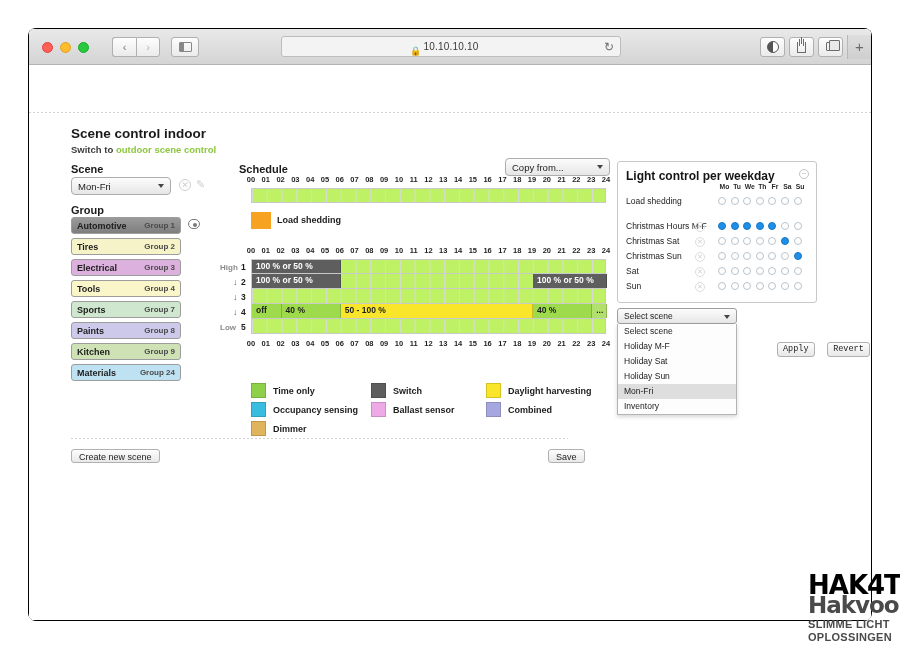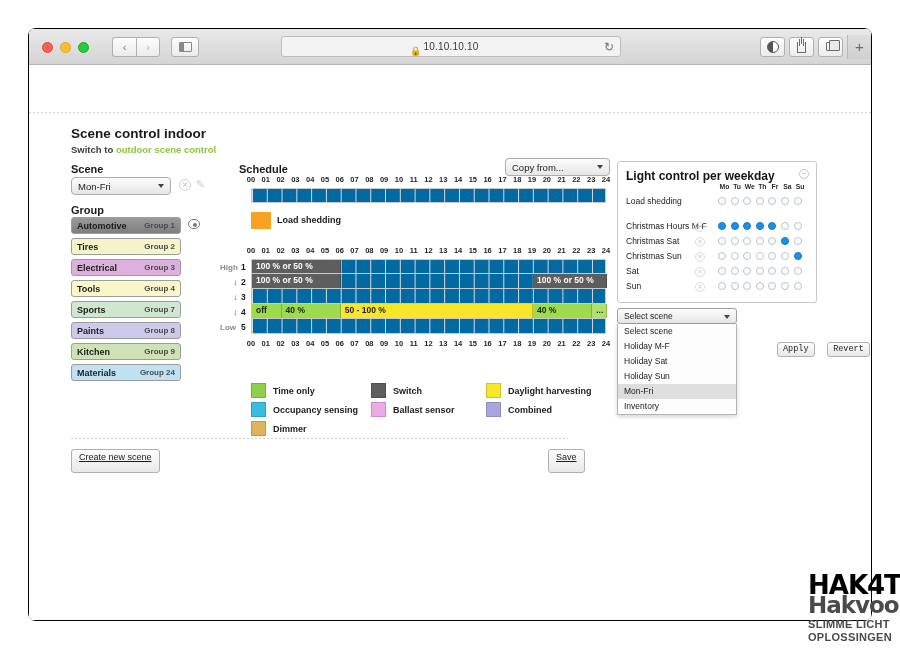--- a/index.html
+++ b/index.html
@@ -162,21 +162,21 @@
     width:0;height:0;border-left:3px solid transparent;border-right:3px solid transparent;border-top:4px solid #444; }
 
   .hour-row { position:absolute; left:220px; width:360px; height:11px; }
   .hour-row span {
     position:absolute; top:0; width:14px; text-align:center;
     font-size:7.5px; font-weight:700; color:#1e1e1e;
   }
 
   .grid-row {
     position:absolute; left:222px; width:355px;
-    border:1px solid #c9c9c9; background:#0369a1;
+    border:1px solid #c9c9c9; background:#bef264;
   }
   .cells { position:absolute; left:0; top:0; width:100%; height:100%;
     background-size: 14.79px 100%;
     background-image: repeating-linear-gradient(to right, #d9d9d9 0 1px, transparent 1px 14.79px); }
 
   #ls-row { top:75px; height:15px; }
   #ls-swatch { position:absolute; left:222px; top:99px; width:20px; height:17px; background:#f7a321; }
   #ls-text { position:absolute; left:248px; top:102px; font-size:9px; font-weight:700; color:#1c1c1c; }
   .lvl-label { position:absolute; font-size:8px; color:#8b8b8b; font-weight:700; }
   .lvl-num   { position:absolute; font-size:8.5px; color:#1b1b1b; font-weight:700; }
@@ -198,21 +198,21 @@
   #legend { position:absolute; left:222px; top:270px; width:360px; }
   .lg-item { position:absolute; font-size:9px; font-weight:700; color:#1c1c1c; }
   .lg-sw { position:absolute; width:15px; height:15px; border:1px solid rgba(0,0,0,.15); }
 
   
   #btn-rule { position:absolute; left:42px; top:325px; width:497px; height:1px;
     background: repeating-linear-gradient(to right,#d2d2d2 0 2px, transparent 2px 4px); }
   .btn {
     position:absolute; background: linear-gradient(#fdfdfd,#e8e8e8);
     border:1px solid #b0b0b0; border-radius:3px;
-    font-size:9px; color:#1d1d1d; height:24px; line-height:15px; padding:0 7px;text-decoration:underline;
+    font-size:9px; color:#1d1d1d; height:14px; line-height:15px; padding:0 7px;
   }
   #btn-create { left:42px; top:336px; }
   #btn-save   { left:519px; top:336px; }
 
   
   #panel {
     position:absolute; left:588px; top:48px; width:200px; height:142px;
     background:#fff; border:1px solid #c8c8c8; border-radius:3px;
   }
   #panel-title { position:absolute; left:8px; top:7px; font-size:12px; font-weight:700; color:#151515; }

